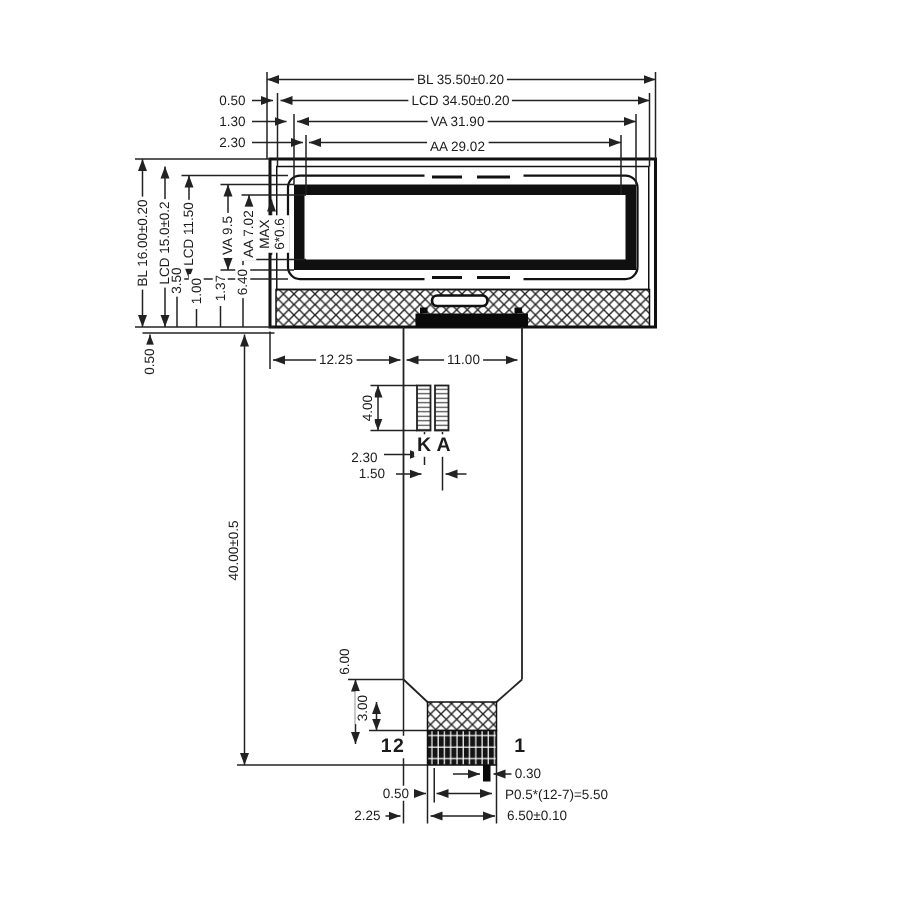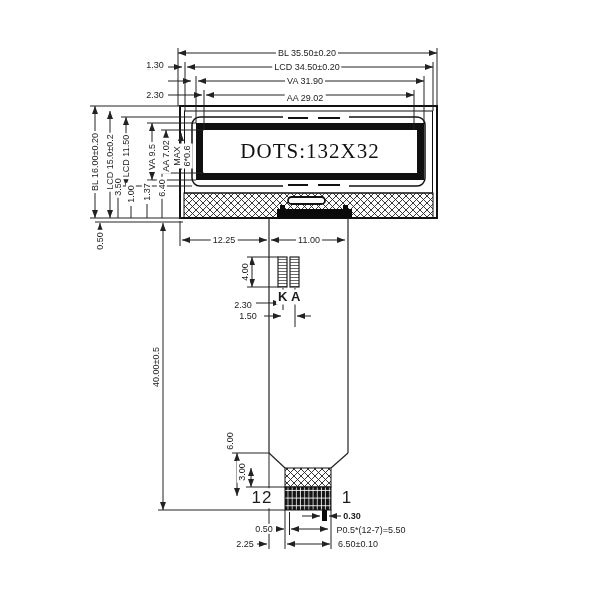--- a/index.html
+++ b/index.html
@@ -2,22 +2,22 @@
 <html><head>
 <meta charset="utf-8">
 <style>
   html,body{margin:0;padding:0;background:#ffffff;}
   #page{position:relative;width:600px;height:600px;background:#fff;overflow:hidden;
         font-family:"Liberation Sans", sans-serif;}
   svg{position:absolute;left:0;top:0;}
   .lbl{position:absolute;transform:translate(-50%,-50%);font-size:9px;line-height:1.15;
        color:#1c1c1c;background:#fff;padding:0 2px;white-space:nowrap;text-align:center;}
   .rot{transform:translate(-50%,-50%) rotate(-90deg);white-space:pre-line;}
-  .big{font-size:17px;letter-spacing:1px;}
-  .bold{font-weight:bold;}
+  .big{font-size:13px;letter-spacing:1px;font-weight:bold;}
+  .bold{font-weight:normal;}
   .ka{font-size:13px;font-weight:600;letter-spacing:0.5px;}
   .disp{font-family:"Liberation Serif", serif;font-size:21px;letter-spacing:1px;
         background:transparent;color:#111;}
 </style>
 </head>
 <body>
 
 <div id="page">
 
 <svg width="600" height="600" viewBox="0 0 600 600">
@@ -153,28 +153,27 @@
     <line x1="257" y1="544" x2="267" y2="544" marker-end="url(#mE)"></line>
     <line x1="287" y1="544" x2="330" y2="544" marker-start="url(#mS)" marker-end="url(#mE)"></line>
 
     <line x1="269" y1="453" x2="269" y2="549"></line>
     <line x1="285" y1="510" x2="285" y2="549"></line>
     <line x1="331" y1="510" x2="331" y2="549"></line>
     <line x1="289.5" y1="512" x2="289.5" y2="535"></line>
   </g>
 </svg>
 
-<div class="lbl disp" style="left:310px;top:151px">DOTS:132X32</div>
 
 <div class="lbl" style="left:307px;top:53px">BL 35.50±0.20</div>
 <div class="lbl" style="left:307px;top:67px">LCD 34.50±0.20</div>
 <div class="lbl" style="left:305px;top:81px">VA 31.90</div>
 <div class="lbl" style="left:305px;top:98px">AA 29.02</div>
 <div class="lbl" style="left:155px;top:67px">0.50</div>
-<div class="lbl" style="left:155px;top:65px">1.30</div>
+<div class="lbl" style="left:155px;top:81px">1.30</div>
 <div class="lbl" style="left:155px;top:95px">2.30</div>
 
 <div class="lbl rot" style="left:95px;top:162px">BL 16.00±0.20</div>
 <div class="lbl rot" style="left:110px;top:162px">LCD 15.0±0.2</div>
 <div class="lbl rot" style="left:126px;top:156px">LCD 11.50</div>
 <div class="lbl rot" style="left:152px;top:157px">VA 9.5</div>
 <div class="lbl rot" style="left:166px;top:156px">AA 7.02</div>
 <div class="lbl rot" style="left:182px;top:156px">MAX
 6*0.6</div>
 <div class="lbl rot" style="left:118px;top:187px">3.50</div>

